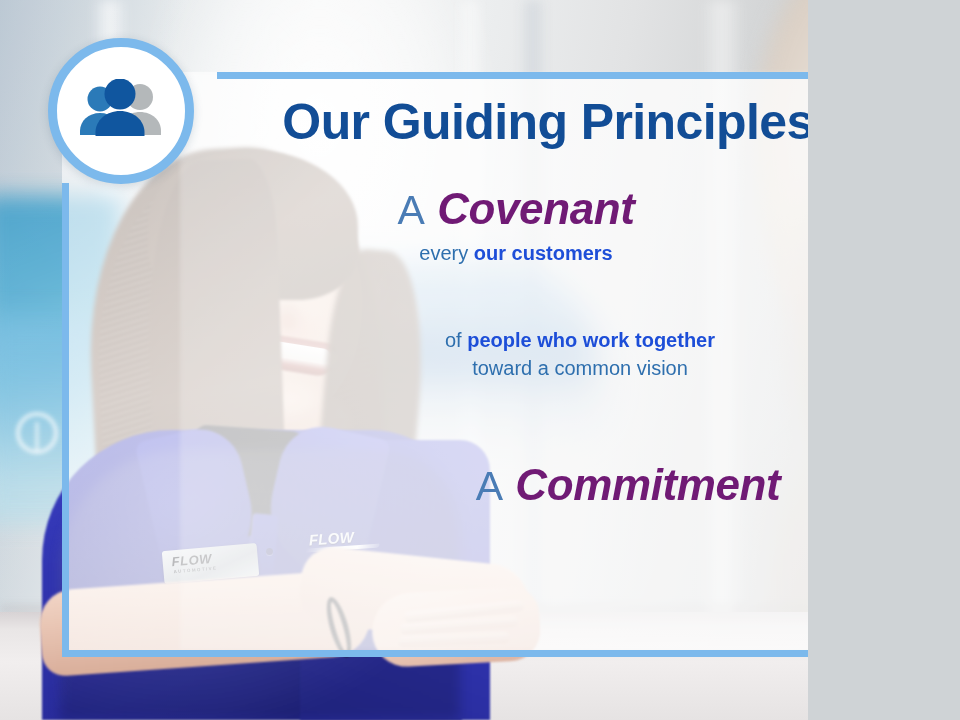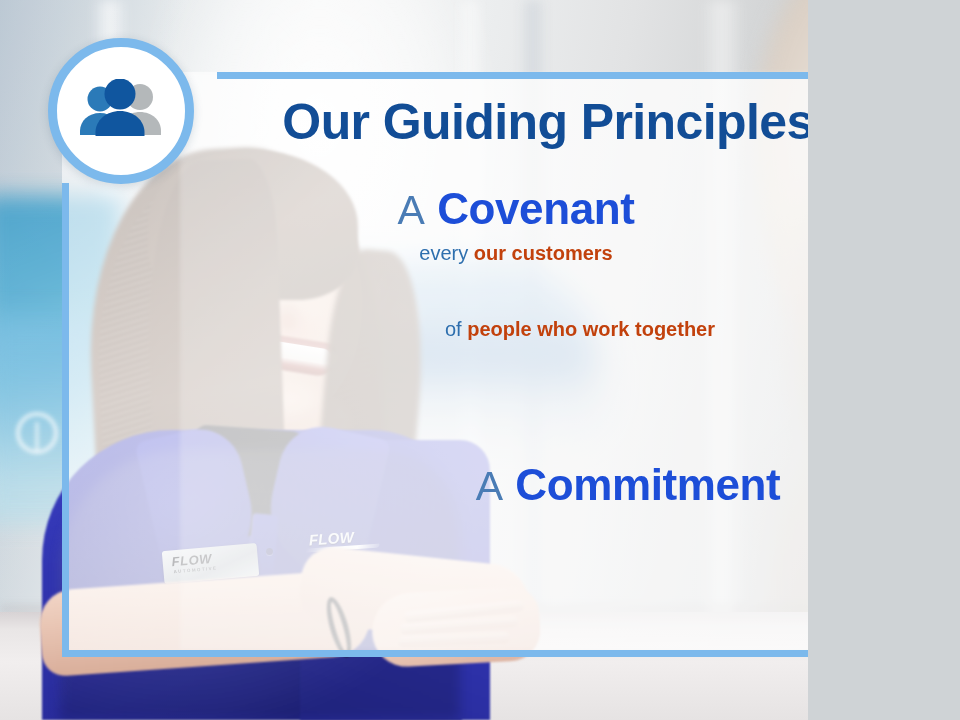--- a/index.html
+++ b/index.html
@@ -414,43 +414,44 @@
     white-space:nowrap;
     color:#2a6cb4;
   }
   .headline .art{
     font-weight:400;
     color:#4a7cb5;
     font-size:41px;
   }
   .headline .word{
     font-weight:700;
-    color:#1d4ed8;
+    color:#701a75;
     letter-spacing:-.4px;
+    font-style:italic;
   }
 
   .subline{
     font-family:"Liberation Sans", sans-serif;
     font-size:20px;
     line-height:1.38;
     color:#2e6fae;
     font-weight:400;
     white-space:nowrap;
   }
-  .subline b{ font-weight:700; color:#c2410c; }
+  .subline b{ font-weight:700; color:#1d4ed8; }
 
   
   #block-covenant{ left:256px; top:186px; width:520px; text-align:center; }
   
   #block-community{ left:300px; top:302px; width:560px; text-align:center; }
   
   #block-commitment{ left:358px; top:462px; width:540px; text-align:center; }
 
   #block-covenant .subwrap{ margin-top:8px; }
-  #block-community .subwrap{ margin-top:14px; }
+  #block-community .subwrap{ margin-top:25px; }
   #block-commitment .subwrap{ margin-top:10px; }
 </style>
 </head>
 <body>
 
 <div id="stage">
 
   <div class="photo">
     <div class="bg-base"></div>
     <div class="bg-window"></div>
@@ -563,20 +564,23 @@
           <span>every </span><b>our customers</b>
         </div>
       </div>
     </div>
 
     <div class="block" id="block-community">
       <div class="subwrap">
         <div class="subline">
           <span>of </span><b>people who work together</b>
         </div>
+        <div class="subline">
+          <span>toward a common vision</span>
+        </div>
       </div>
     </div>
 
     <div class="block" id="block-commitment">
       <div class="headline">
         <span class="art">A</span>
         <span class="word">Commitment</span>
       </div>
     </div>
 

